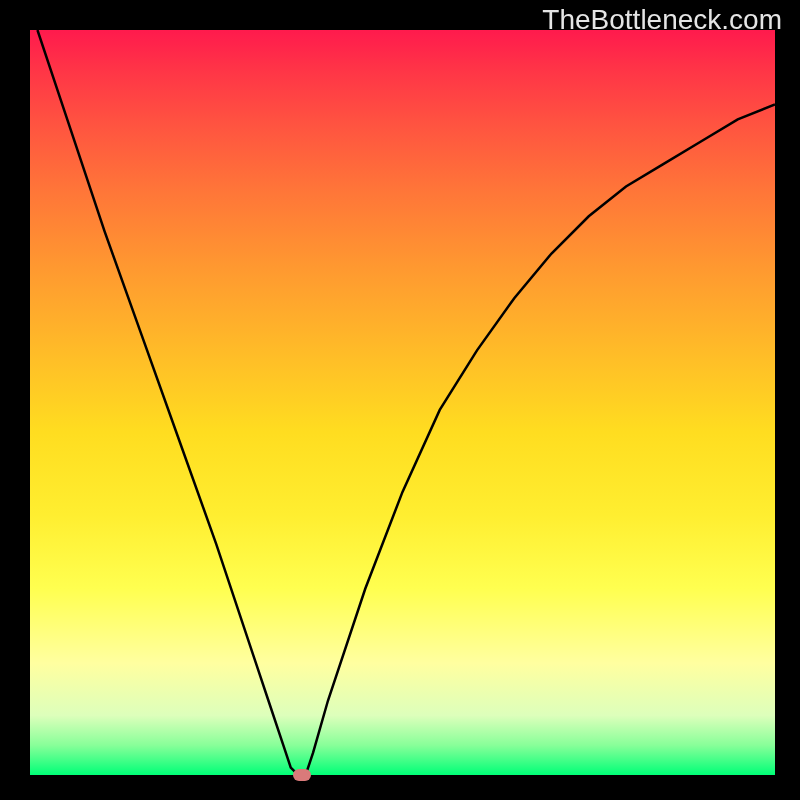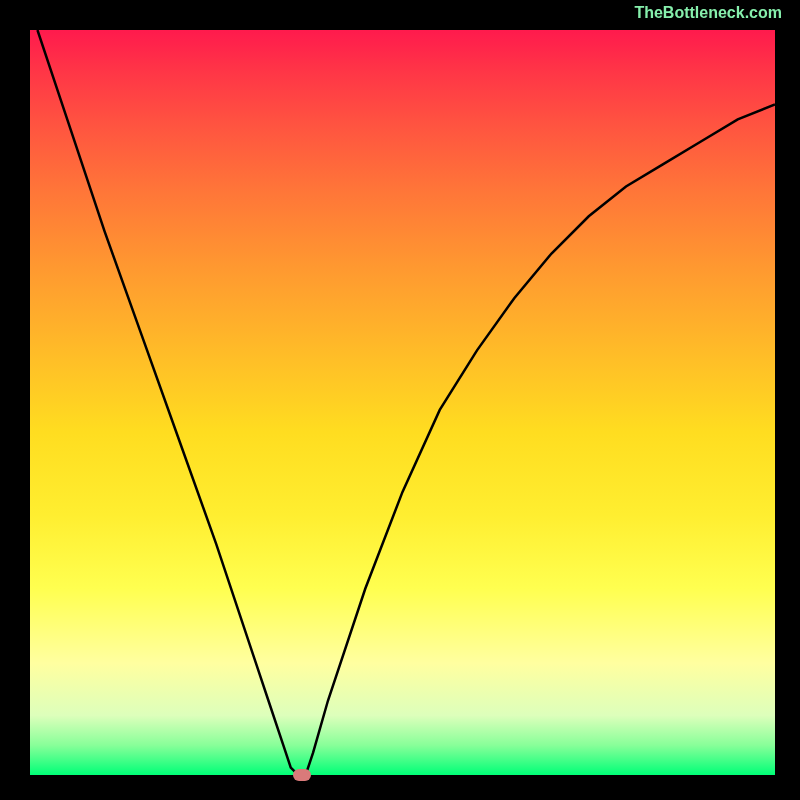--- a/index.html
+++ b/index.html
@@ -11,23 +11,23 @@
       width: 800px;
       height: 800px;
       background: #000;
       position: relative;
       font-family: Arial, sans-serif;
     }
     .watermark {
       position: absolute;
       top: 4px;
       right: 18px;
-      font-size: 16px;
-      font-weight: bold;
-      color: #86efac;
+      font-size: 28px;
+      font-weight: normal;
+      color: #e5e5e5;
       z-index: 10;
     }
     .plot-area {
       position: absolute;
       top: 30px;
       left: 30px;
       width: 745px;
       height: 745px;
       background: linear-gradient(to bottom,
         #ff1a4d 0%,

